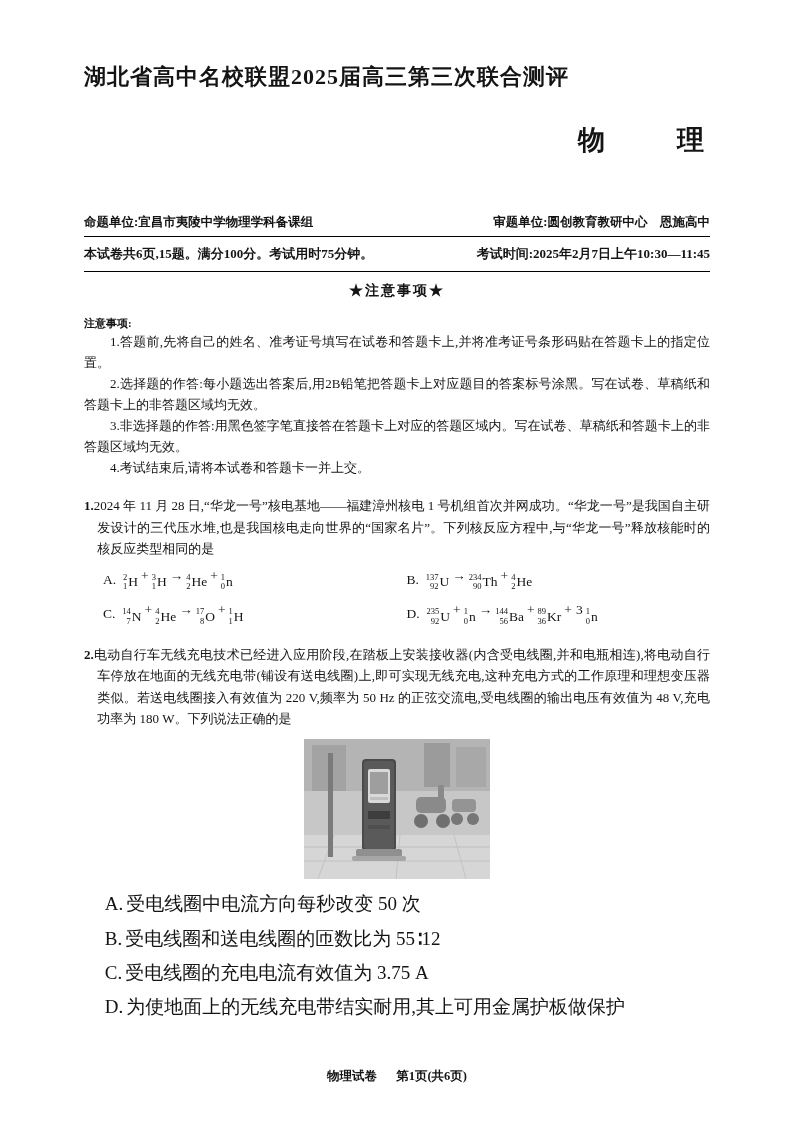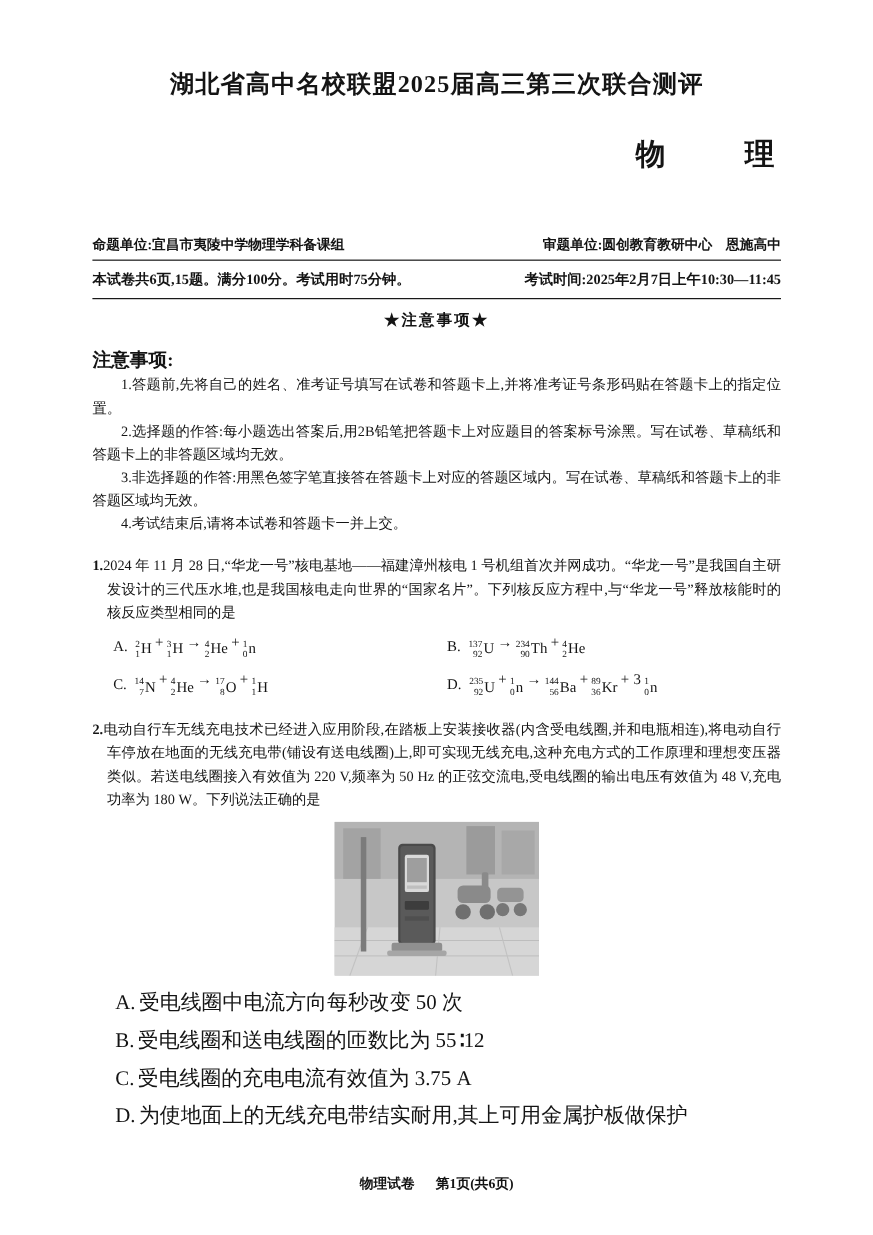--- a/index.html
+++ b/index.html
@@ -7,21 +7,21 @@
   body {
     background:#ffffff;
     color:#141414;
     font-family:"Liberation Serif","DejaVu Serif",serif;
     position:relative;
     overflow:hidden;
   }
   .page { padding:62px 84px 0 84px; }
 
   .title {
-    text-align:center;
+    text-align:left;
     font-size:22px;
     font-weight:bold;
     letter-spacing:1px;
   }
   .subject {
     text-align:right;
     font-size:27px;
     font-weight:bold;
     letter-spacing:6px;
     margin-top:30px;
@@ -46,21 +46,21 @@
   }
   .wish {
     text-align:center;
     font-size:14px;
     font-weight:bold;
     margin-top:10px;
     letter-spacing:2px;
   }
 
   .notice-title {
-    font-size:17px;
+    font-size:11px;
     font-weight:bold;
     margin-top:16px;
   }
   .notice-item {
     font-size:13px;
     line-height:1.62;
     text-indent:2em;
     text-align:justify;
   }
 

